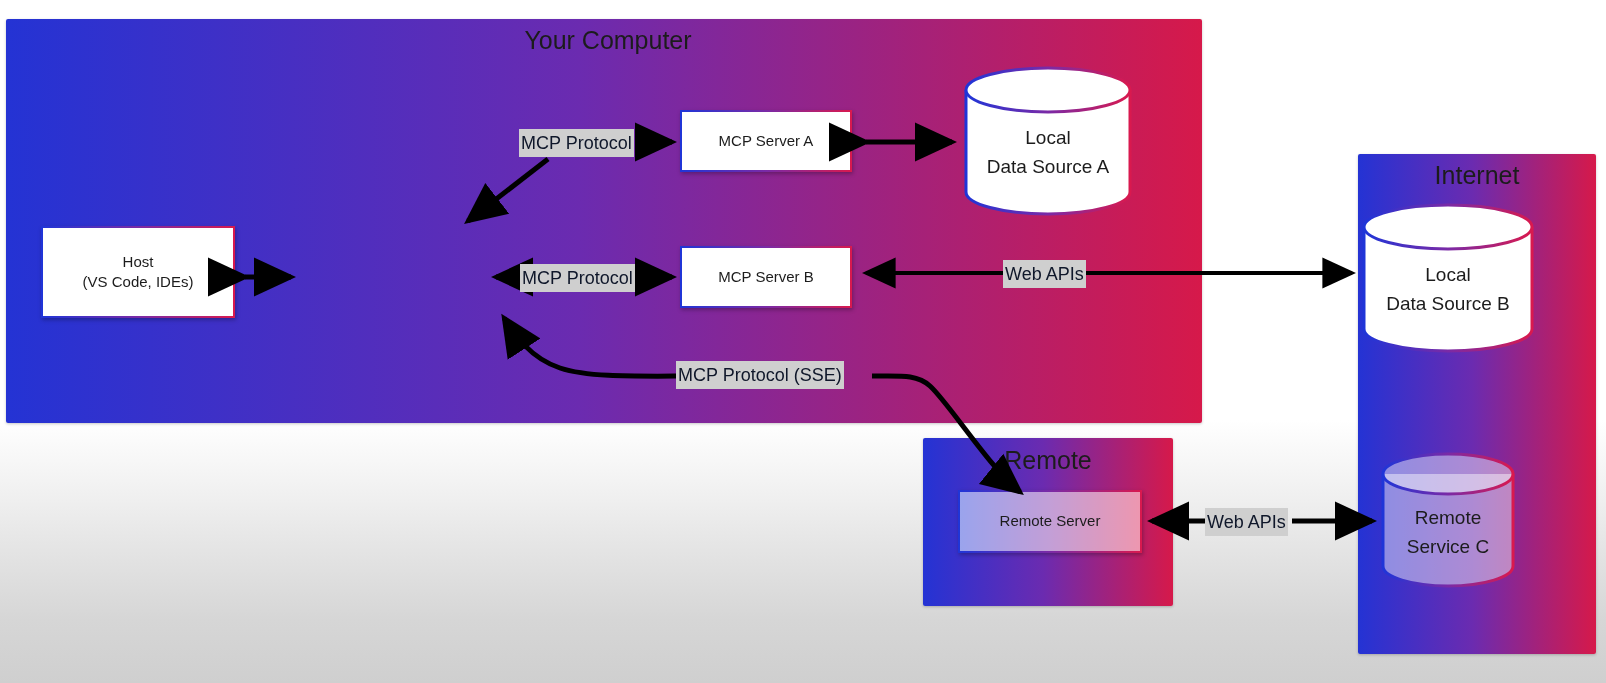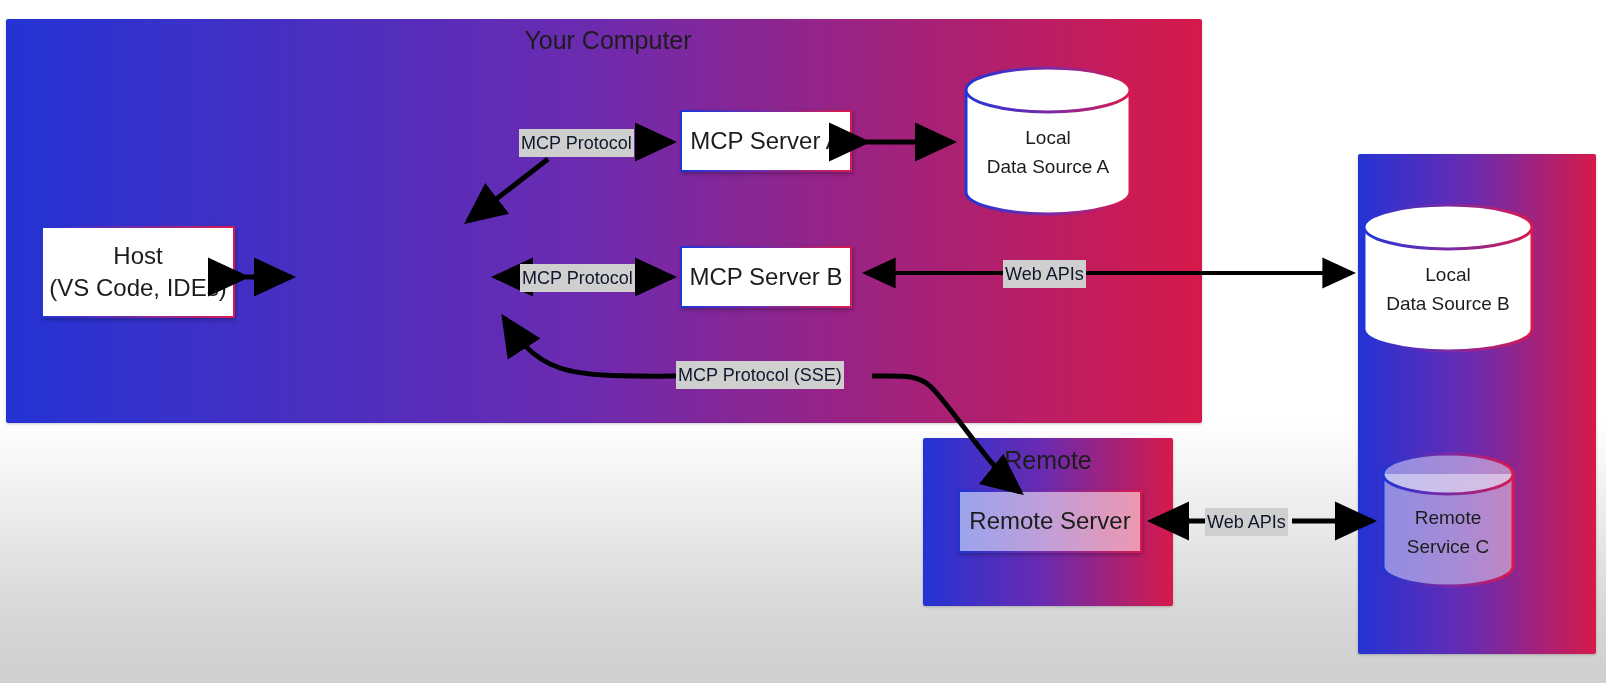--- a/index.html
+++ b/index.html
@@ -55,21 +55,21 @@
     background: #ffffff;
     display: flex;
     flex-direction: column;
     align-items: center;
     justify-content: center;
     box-sizing: border-box;
   }
   .node-box.translucent > .nb-inner { background: rgba(255,255,255,0.55); }
 
   .node-line {
-    font-size: 24px;
+    font-size: 15px;
     color: #1c1c1c;
     line-height: 1.35;
     white-space: nowrap;
     text-align: center;
   }
 
   
   .caption {
     position: absolute;
     font-size: 25px;
@@ -123,20 +123,21 @@
 <div id="canvas">
 
   <div class="gbox container-box" style="left:6px; top:19px; width:1196px; height:404px;">
     <div class="inner"></div>
   </div>
   <div class="caption" style="left:448px; top:26px; width:320px;">Your Computer</div>
 
   <div class="gbox container-box" style="left:1358px; top:154px; width:238px; height:500px;">
     <div class="inner"></div>
   </div>
+  <div class="caption" style="left:1358px; top:161px; width:238px;">Internet</div>
 
   <div class="gbox container-box" style="left:923px; top:438px; width:250px; height:168px;">
     <div class="inner"></div>
   </div>
   <div class="caption" style="left:923px; top:446px; width:250px;">Remote</div>
 
   <div class="node-box" style="left:41px; top:226px; width:194px; height:92px;">
     <div class="nb-inner">
       <div class="node-line">Host</div>
       <div class="node-line">(VS Code, IDEs)</div>

